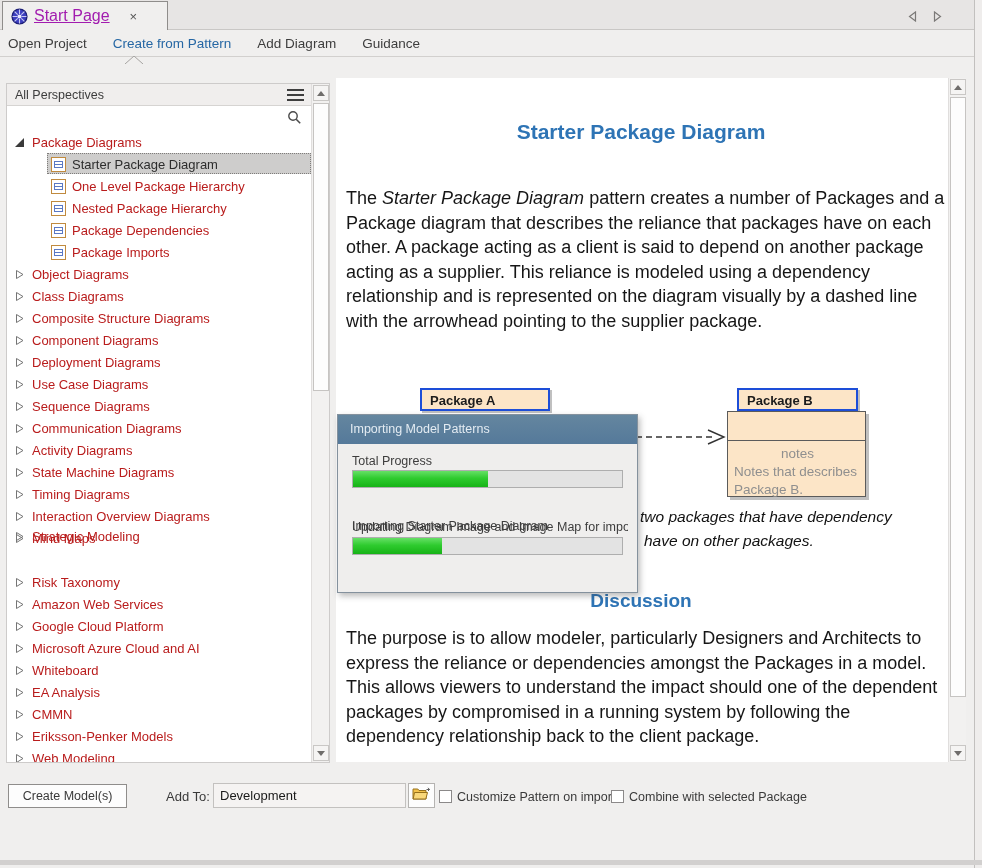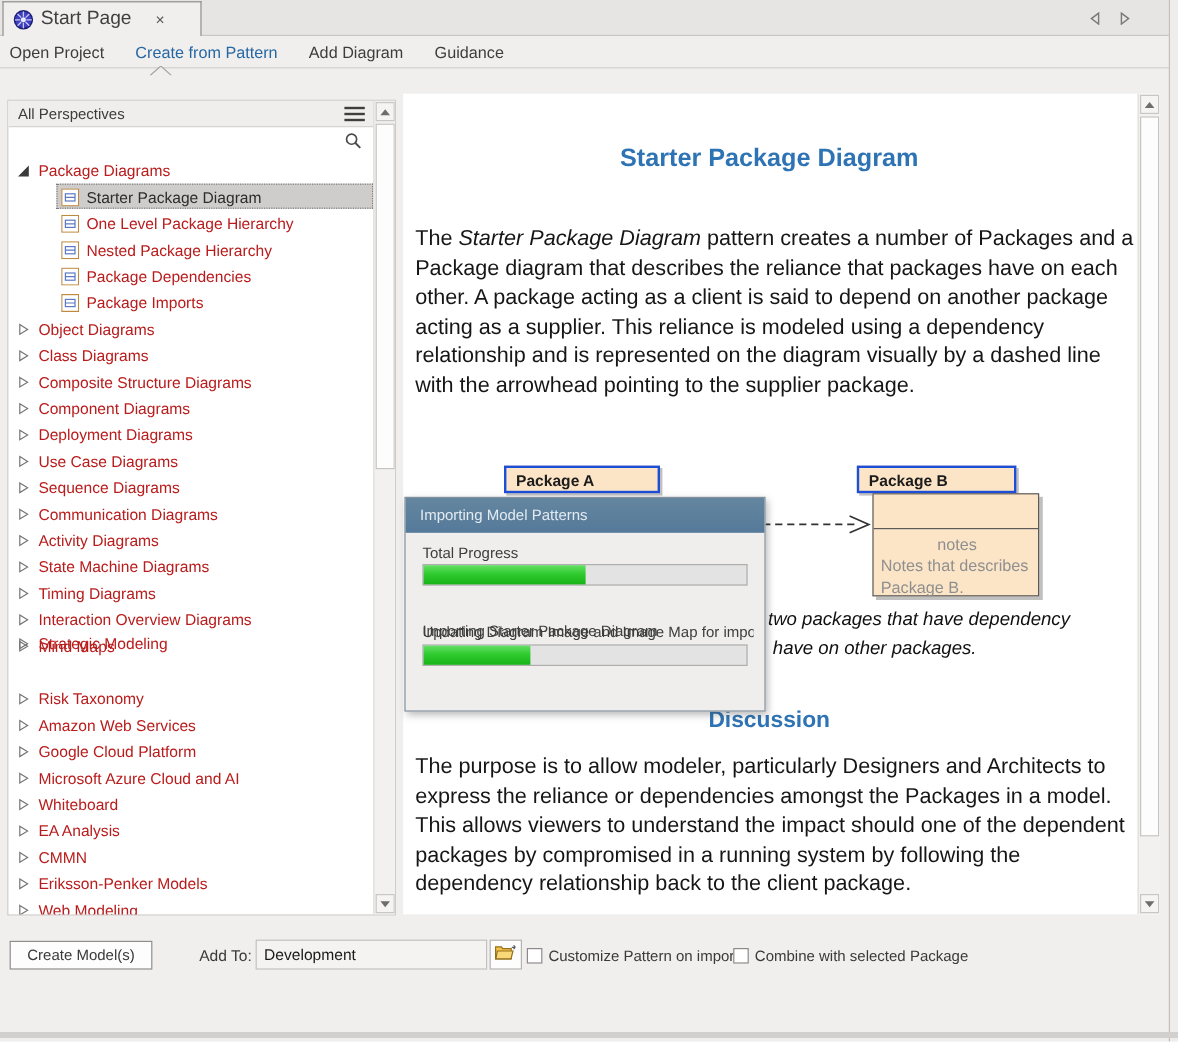--- a/index.html
+++ b/index.html
@@ -9,21 +9,21 @@
     font-family:"Liberation Sans", sans-serif;
     -webkit-font-smoothing:antialiased;
   }
   .abs{position:absolute;}
 
   
   .tabbar{left:0;top:0;width:982px;height:29px;background:#e7e5e4;border-bottom:1px solid #c9c7c5;}
   .tab{left:2px;top:1px;width:166px;height:29px;background:#f0efee;
        border:1px solid #8f8d8b;border-bottom:none;display:flex;align-items:center;gap:6px;
        padding:0 8px;box-sizing:border-box;z-index:3;}
-  .tab-title{font-size:16px;color:#404040;}
+  .tab-title{font-size:16px;color:#a21caf;text-decoration:underline;}
   .tab-close{margin-left:14px;font-size:13px;color:#555;line-height:1;}
   .navarrows{right:40px;top:8px;display:flex;gap:16px;z-index:2;}
 
   
   .menurow{left:0;top:30px;width:975px;height:27px;background:#f0efee;
            border-bottom:1px solid #d2d0ce;display:flex;align-items:center;gap:26px;
            padding-left:8px;box-sizing:border-box;}
   .menu-item{font-size:13.5px;color:#3d3d3d;cursor:default;}
   .menu-item.active{color:#2667a4;}
   .menu-caret{left:125px;top:50px;z-index:2;}
@@ -371,21 +371,21 @@
     <span>Package A</span>
   </div>
 
   <div class="abs" style="left:300px;top:350px;">
     <svg width="92" height="18" viewBox="0 0 92 18">
       <line x1="0" y1="9" x2="78" y2="9" stroke="#333" stroke-width="1.4" stroke-dasharray="6,4"></line>
       <path d="M72 2 L88 9 L72 16" fill="none" stroke="#333" stroke-width="1.4"></path>
     </svg>
   </div>
 
-  <div class="pkg-head" style="left:378px;top:310px;width:133px;">
+  <div class="pkg-head" style="left:401px;top:310px;width:121px;">
     <span>Package B</span>
   </div>
   <div class="pkg-body" style="left:391px;top:333px;width:139px;height:86px;">
     <div class="pkg-divider" style="top:28px;"></div>
     <div class="notes" style="top:33px;">
       <span class="centered">notes</span>
       <span>Notes that describes</span><br>
       <span>Package B.</span>
     </div>
   </div>

